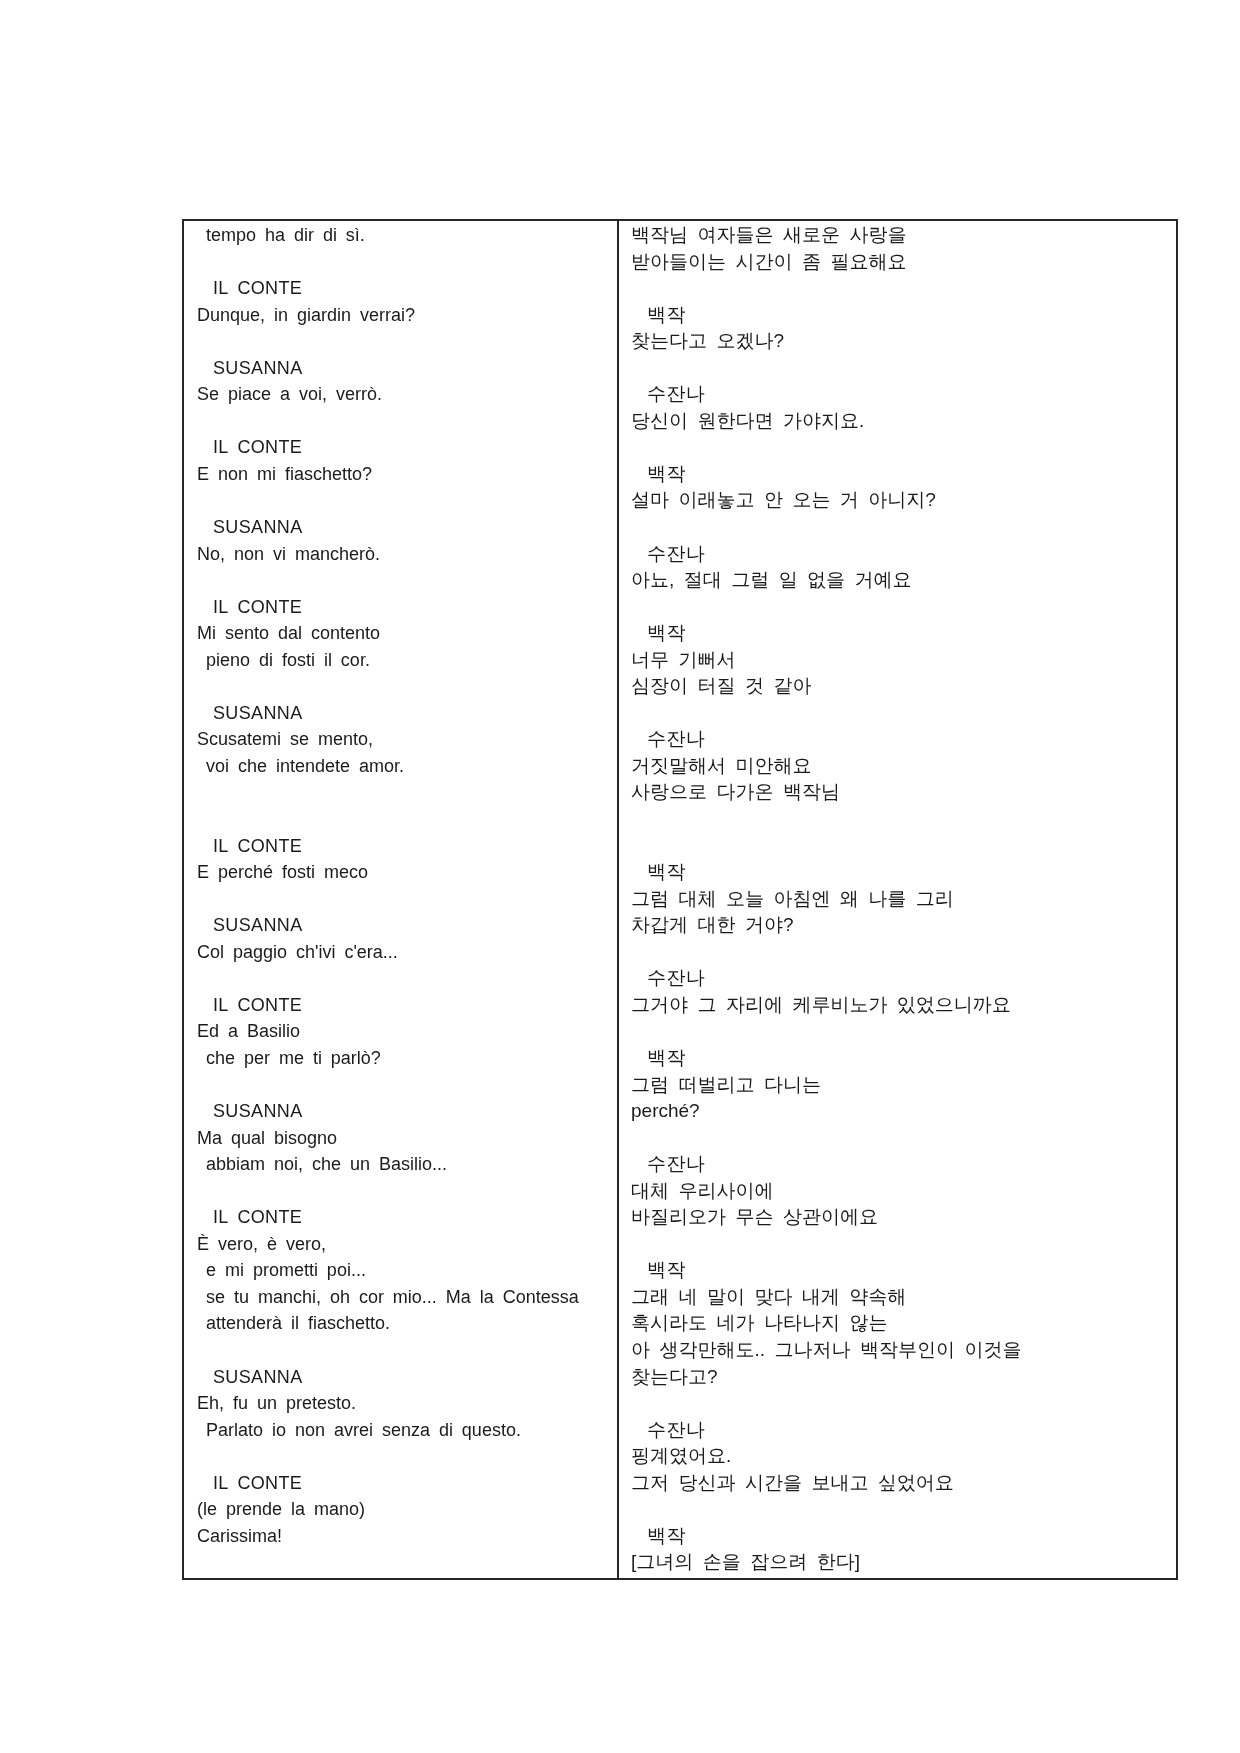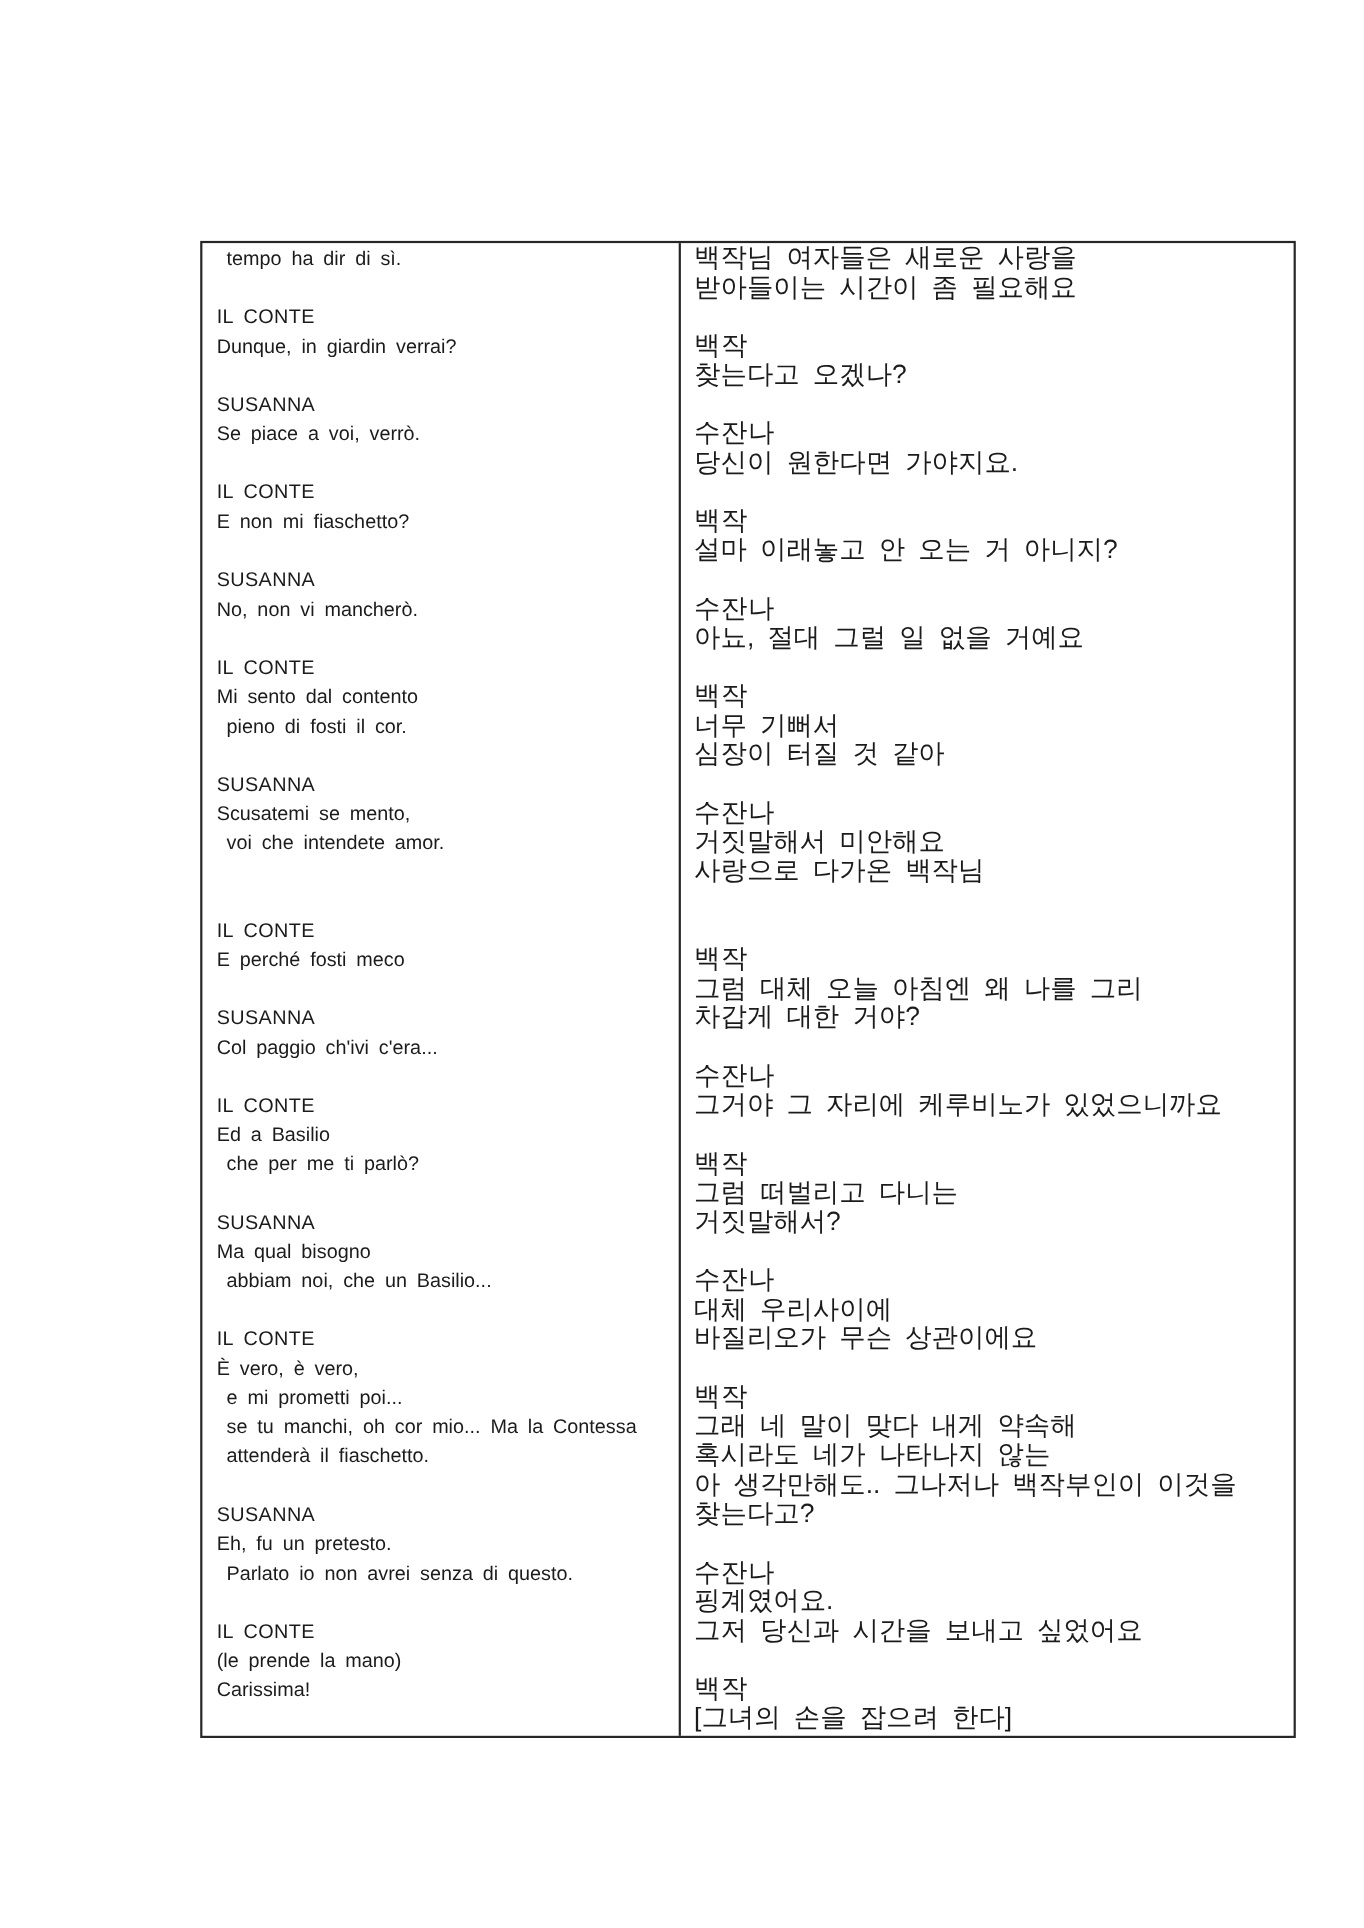--- a/index.html
+++ b/index.html
@@ -32,22 +32,22 @@
   .col--left { width: 433px; }
   .divider   { width: 2px; background: #262626; flex: 0 0 2px; }
   .col--right { flex: 1; padding-left: 12px; }
   .line {
     height: 26.55px;
     line-height: 26.55px;
     font-size: 18px;
     white-space: pre;
     word-spacing: 0.22em;
   }
-  .col--right .line { font-size: 24px; }
-  .line.speaker { letter-spacing: 0.02em; }
+  .col--right .line { font-size: 19px; }
+  .line.speaker { letter-spacing: 0.02em; margin-left: 16px; }
 </style>
 </head>
 <body>
 
 <div class="libretto-table">
   <div class="col col--left">
       <div class="line dialogue"> tempo ha dir di sì.</div>
       <div class="line blank"></div>
       <div class="line speaker">IL CONTE</div>
       <div class="line dialogue">Dunque, in giardin verrai?</div>
@@ -126,21 +126,21 @@
       <div class="line blank"></div>
       <div class="line speaker">백작</div>
       <div class="line dialogue">그럼 대체 오늘 아침엔 왜 나를 그리</div>
       <div class="line dialogue">차갑게 대한 거야?</div>
       <div class="line blank"></div>
       <div class="line speaker">수잔나</div>
       <div class="line dialogue">그거야 그 자리에 케루비노가 있었으니까요</div>
       <div class="line blank"></div>
       <div class="line speaker">백작</div>
       <div class="line dialogue">그럼 떠벌리고 다니는</div>
-      <div class="line dialogue">거짓말해서?</div>
+      <div class="line dialogue">perché?</div>
       <div class="line blank"></div>
       <div class="line speaker">수잔나</div>
       <div class="line dialogue">대체 우리사이에</div>
       <div class="line dialogue">바질리오가 무슨 상관이에요</div>
       <div class="line blank"></div>
       <div class="line speaker">백작</div>
       <div class="line dialogue">그래 네 말이 맞다 내게 약속해</div>
       <div class="line dialogue">혹시라도 네가 나타나지 않는</div>
       <div class="line dialogue">아 생각만해도.. 그나저나 백작부인이 이것을</div>
       <div class="line dialogue">찾는다고?</div>

